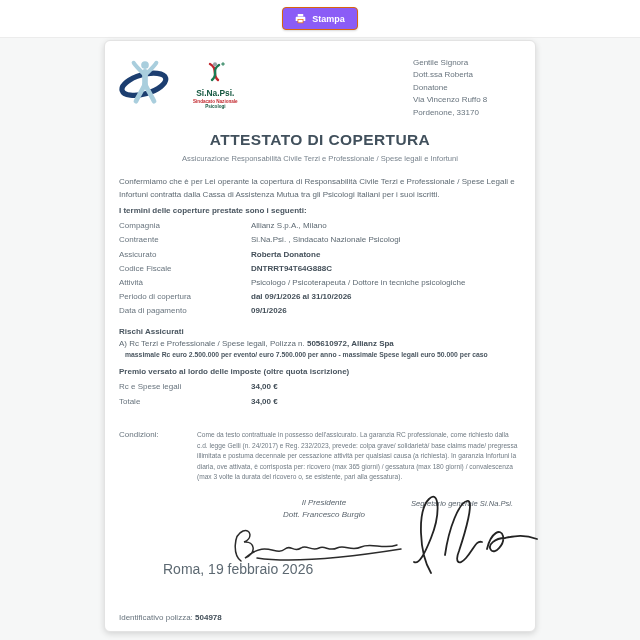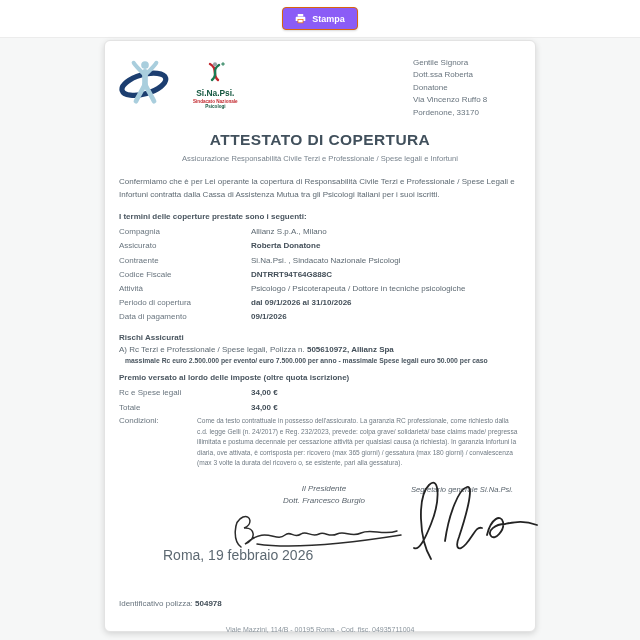--- a/index.html
+++ b/index.html
@@ -27,35 +27,35 @@
   .sinapsi-name { font-size:8.4px; font-weight:800; color:#14573f; line-height:1.1; }
   .sinapsi-sub1 { font-size:4.6px; color:#c2272d; font-weight:700; margin-top:1px; }
   .sinapsi-sub2 { font-size:4.6px; color:#14573f; font-weight:700; }
   .recipient { font-size:8px; color:#68747e; line-height:1.55; text-align:left; width:108px; }
 
   .title { text-align:center; font-size:15.5px; font-weight:700; color:#41505c;
            letter-spacing:.4px; margin-top:12px; }
   .subtitle { text-align:center; font-size:7.6px; color:#78838d; margin-top:5px; }
 
   .intro { font-size:8px; line-height:1.6; color:#5d6972; margin-top:13px; }
-  .terms-head { font-size:8px; font-weight:700; color:#4a5660; margin-top:10px; }
+  .terms-head { font-size:8px; font-weight:700; color:#4a5660; margin-top:4px; }
 
   .kv { margin-top:4px; }
   .kv-row { display:grid; grid-template-columns:132px 1fr; padding:2.6px 0; font-size:8px; }
   .kv-label { color:#68747e; }
   .kv-value { color:#5d6972; }
   .kv-row.bold .kv-value { color:#434f59; font-weight:700; }
 
   .section { margin-top:9px; }
   .sec-head { font-size:8px; font-weight:700; color:#4a5660; }
   .risk-line { font-size:8px; color:#5d6972; margin-top:3px; }
   .risk-line b { color:#434f59; }
   .risk-max { font-size:6.8px; font-weight:700; color:#4a5660; margin-top:3px; padding-left:6px; }
 
-  .cond { display:grid; grid-template-columns:78px 1fr; margin-top:2px; }
+  .cond { display:grid; grid-template-columns:78px 1fr; margin-top:22px; }
   .cond-label { font-size:8px; color:#68747e; }
   .cond-text { font-size:6.6px; color:#707b84; line-height:1.6; }
 
   .sigzone { position:relative; height:118px; margin-top:8px; }
   .sig-left-label { position:absolute; left:145px; top:6px; width:120px; text-align:center;
                     font-style:italic; font-size:8px; color:#5a646d; line-height:1.5; z-index:1; }
   .sig-left-svg { position:absolute; left:108px; top:28px; z-index:2; }
   .sig-right-label { position:absolute; left:292px; top:8px; font-style:italic; font-size:7.6px;
                      color:#5a646d; z-index:1; white-space:nowrap; }
   .sig-right-svg { position:absolute; left:282px; top:0; z-index:2; }
@@ -128,27 +128,27 @@
   <div class="subtitle">Assicurazione Responsabilità Civile Terzi e Professionale / Spese legali e Infortuni</div>
 
   <div class="intro">Confermiamo che è per Lei operante la copertura di Responsabilità Civile Terzi e Professionale / Spese Legali e Infortuni contratta dalla Cassa di Assistenza Mutua tra gli Psicologi Italiani per i suoi iscritti.</div>
   <div class="terms-head">I termini delle coperture prestate sono i seguenti:</div>
 
   <div class="kv">
     <div class="kv-row">
       <span class="kv-label">Compagnia</span>
       <span class="kv-value">Allianz S.p.A., Milano</span>
     </div>
-    <div class="kv-row bold">
-      <span class="kv-label">Assicurato</span>
-      <span class="kv-value">Roberta Donatone</span>
-    </div>
     <div class="kv-row">
       <span class="kv-label">Contraente</span>
       <span class="kv-value">Si.Na.Psi. , Sindacato Nazionale Psicologi</span>
+    </div>
+    <div class="kv-row bold">
+      <span class="kv-label">Assicurato</span>
+      <span class="kv-value">Roberta Donatone</span>
     </div>
     <div class="kv-row bold">
       <span class="kv-label">Codice Fiscale</span>
       <span class="kv-value">DNTRRT94T64G888C</span>
     </div>
     <div class="kv-row">
       <span class="kv-label">Attività</span>
       <span class="kv-value">Psicologo / Psicoterapeuta / Dottore in tecniche psicologiche</span>
     </div>
     <div class="kv-row bold">

